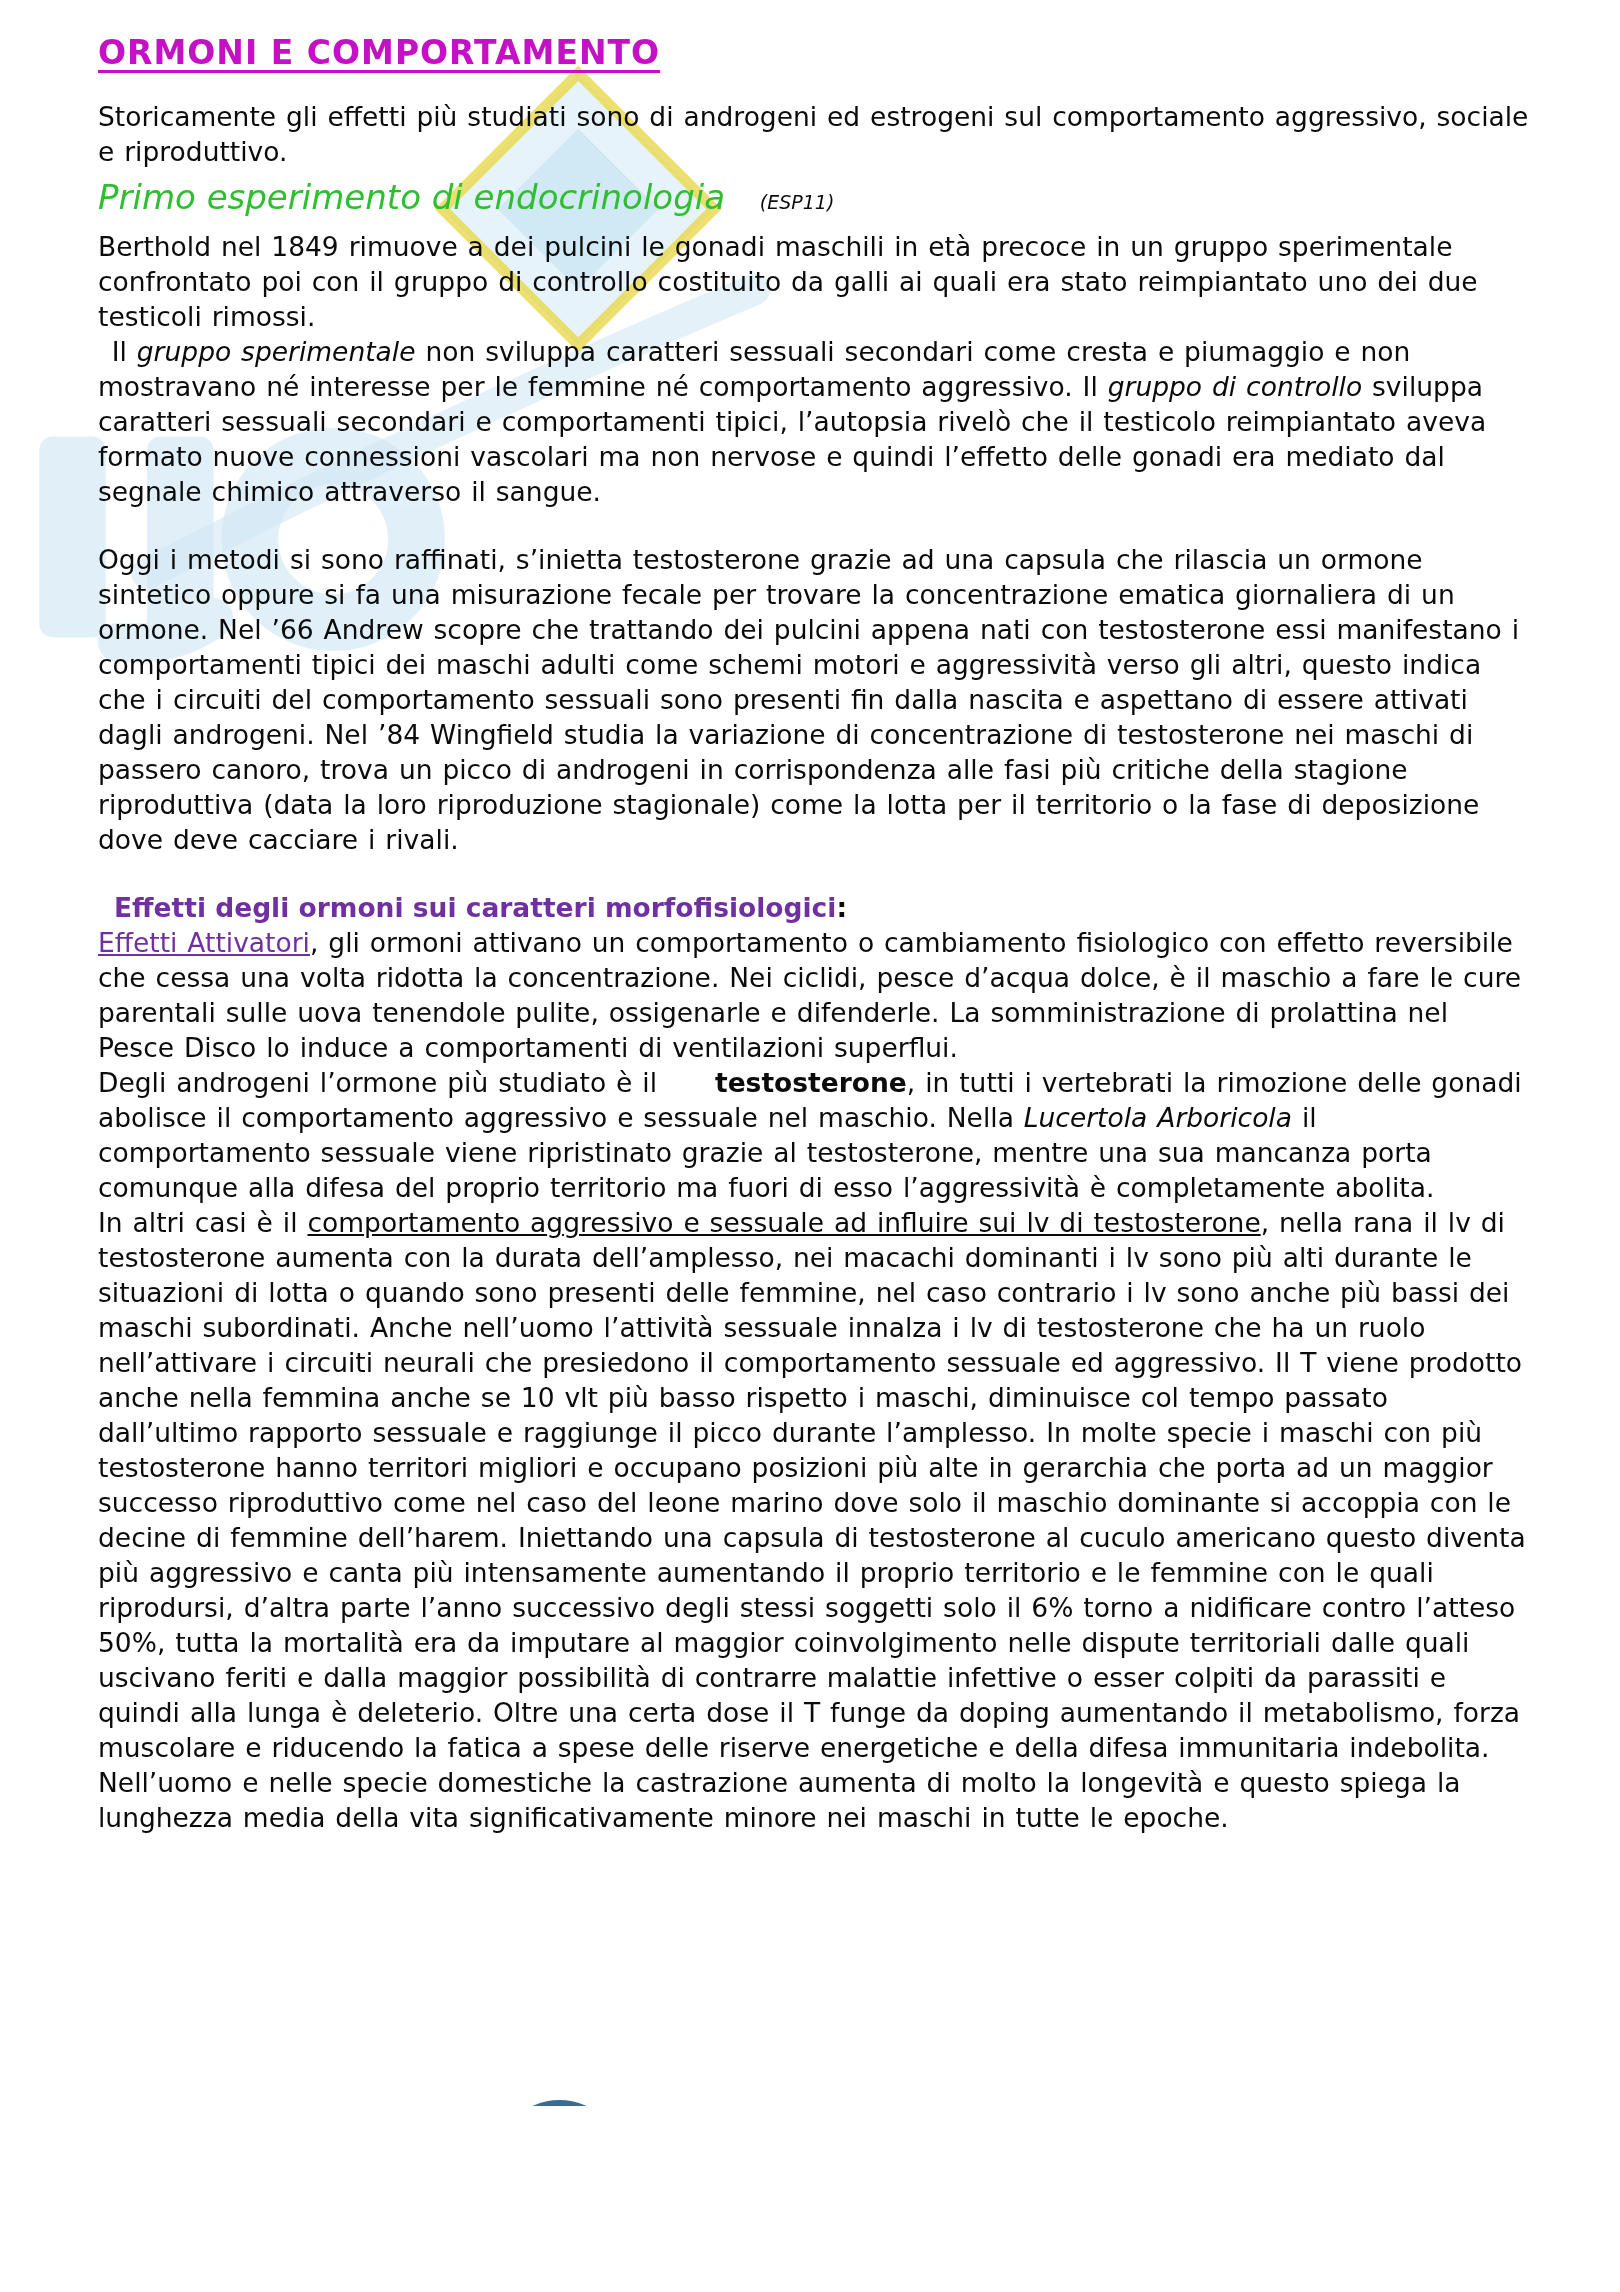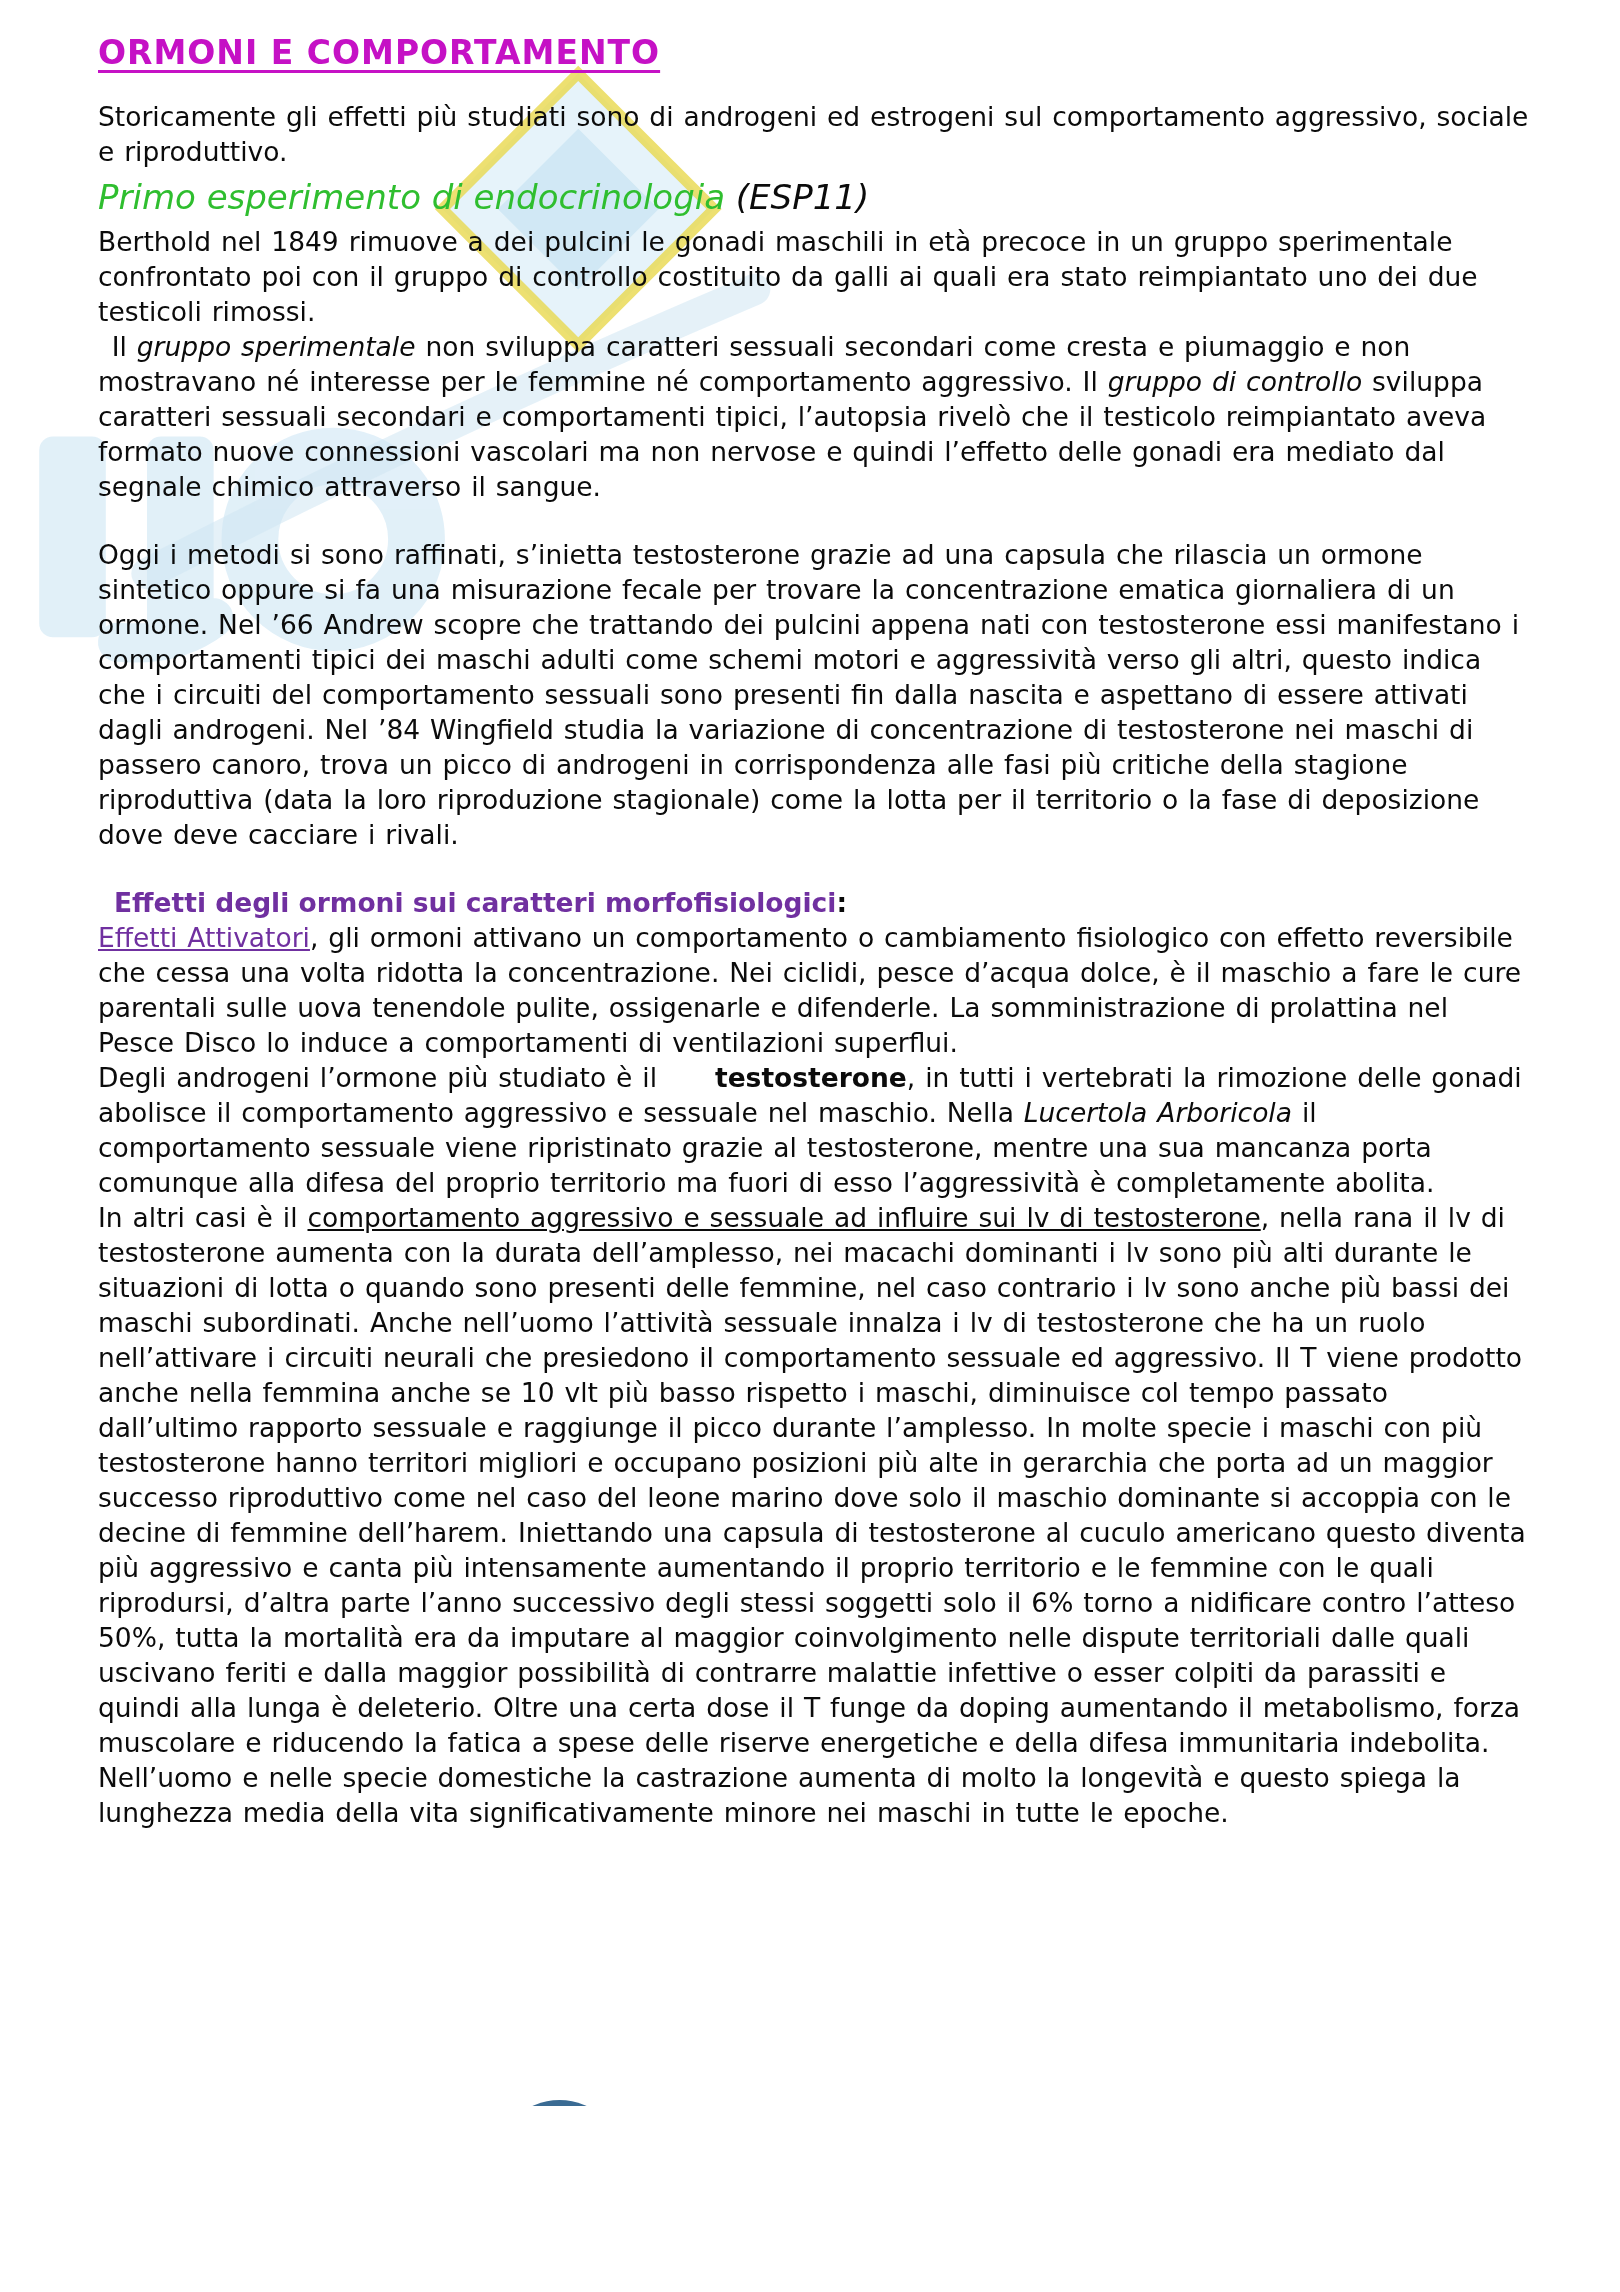--- a/index.html
+++ b/index.html
@@ -64,21 +64,21 @@
     font-size:26.5px;
     line-height:35px;
     color:var(--purple);
   }
   
   .r-i{font-style:italic;}
   .r-b{font-weight:700;margin-left:48px;}
   .r-u{text-decoration:underline;margin-top:24px;}
   .r-purple{color:var(--purple);}
   .r-purpleU{color:var(--purple);text-decoration:underline;}
-  .r-esp{color:var(--ink);font-style:italic;font-size:34px;}
+  .r-esp{color:var(--ink);font-style:italic;font-size:19px;margin-left:24px;}
   .r-plain{color:var(--ink);}
   .page-badge{
     position:absolute;
     left:495px;
     top:2100px;
     width:129px;
     height:129px;
     border-radius:50%;
     background:var(--badge);
     display:flex;

